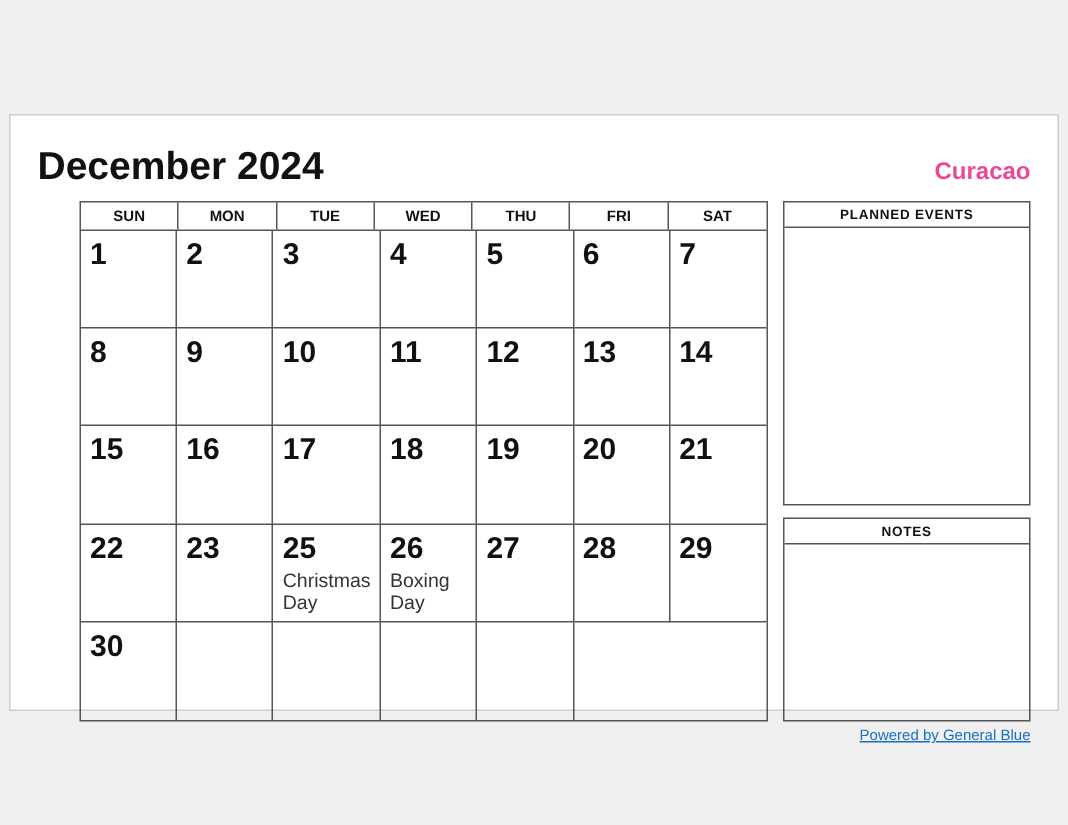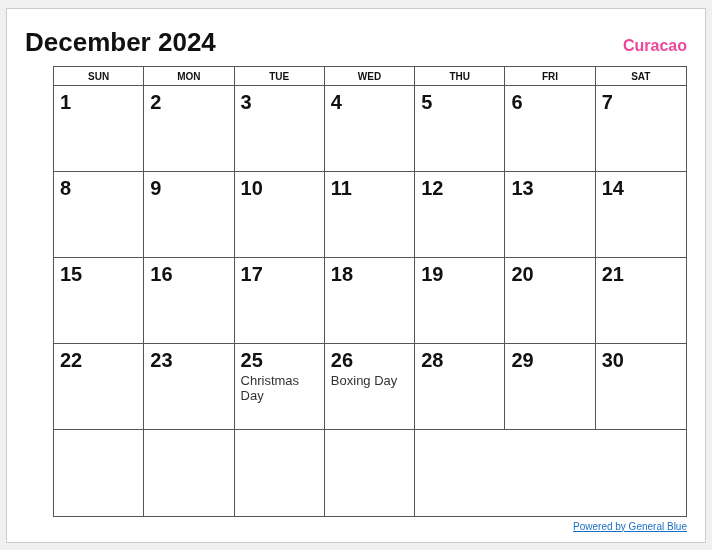--- a/index.html
+++ b/index.html
@@ -9,21 +9,21 @@
       display: flex;
       justify-content: center;
       align-items: center;
       width: 712px;
       height: 550px;
       overflow: hidden;
     }
     .page {
       background: #fff;
       width: 700px;
-      height: 535px;
+      height: 398px;
       padding: 18px 18px 10px 18px;
       display: flex;
       flex-direction: column;
       border: 1px solid #ccc;
     }
     .header {
       display: flex;
       justify-content: space-between;
       align-items: baseline;
       margin-bottom: 8px;
@@ -224,31 +224,44 @@
           </div>
           <div class="day-cell">
             <div class="day-num">25</div>
             <div class="day-event">Christmas Day</div>
           </div>
           <div class="day-cell">
             <div class="day-num">26</div>
             <div class="day-event">Boxing Day</div>
           </div>
           <div class="day-cell">
+            <div class="day-num">27</div>
+          </div>
+          <div class="day-cell">
             <div class="day-num">28</div>
           </div>
           <div class="day-cell">
             <div class="day-num">29</div>
           </div>
           <div class="day-cell">
             <div class="day-num">30</div>
           </div>
           <div class="day-cell"></div>
           <div class="day-cell"></div>
           <div class="day-cell"></div>
           <div class="day-cell"></div>
         </div>
+    </div>
+    <div class="side-section">
+      <div class="side-box planned-events-box">
+        <div class="side-box-title">PLANNED EVENTS</div>
+        <div class="side-box-content"></div>
+      </div>
+      <div class="side-box notes-box">
+        <div class="side-box-title">NOTES</div>
+        <div class="side-box-content"></div>
+      </div>
     </div>
   </div>
   <div class="footer">
     <a href="#">Powered by General Blue</a>
   </div>
 </div>
 
 </body></html>

